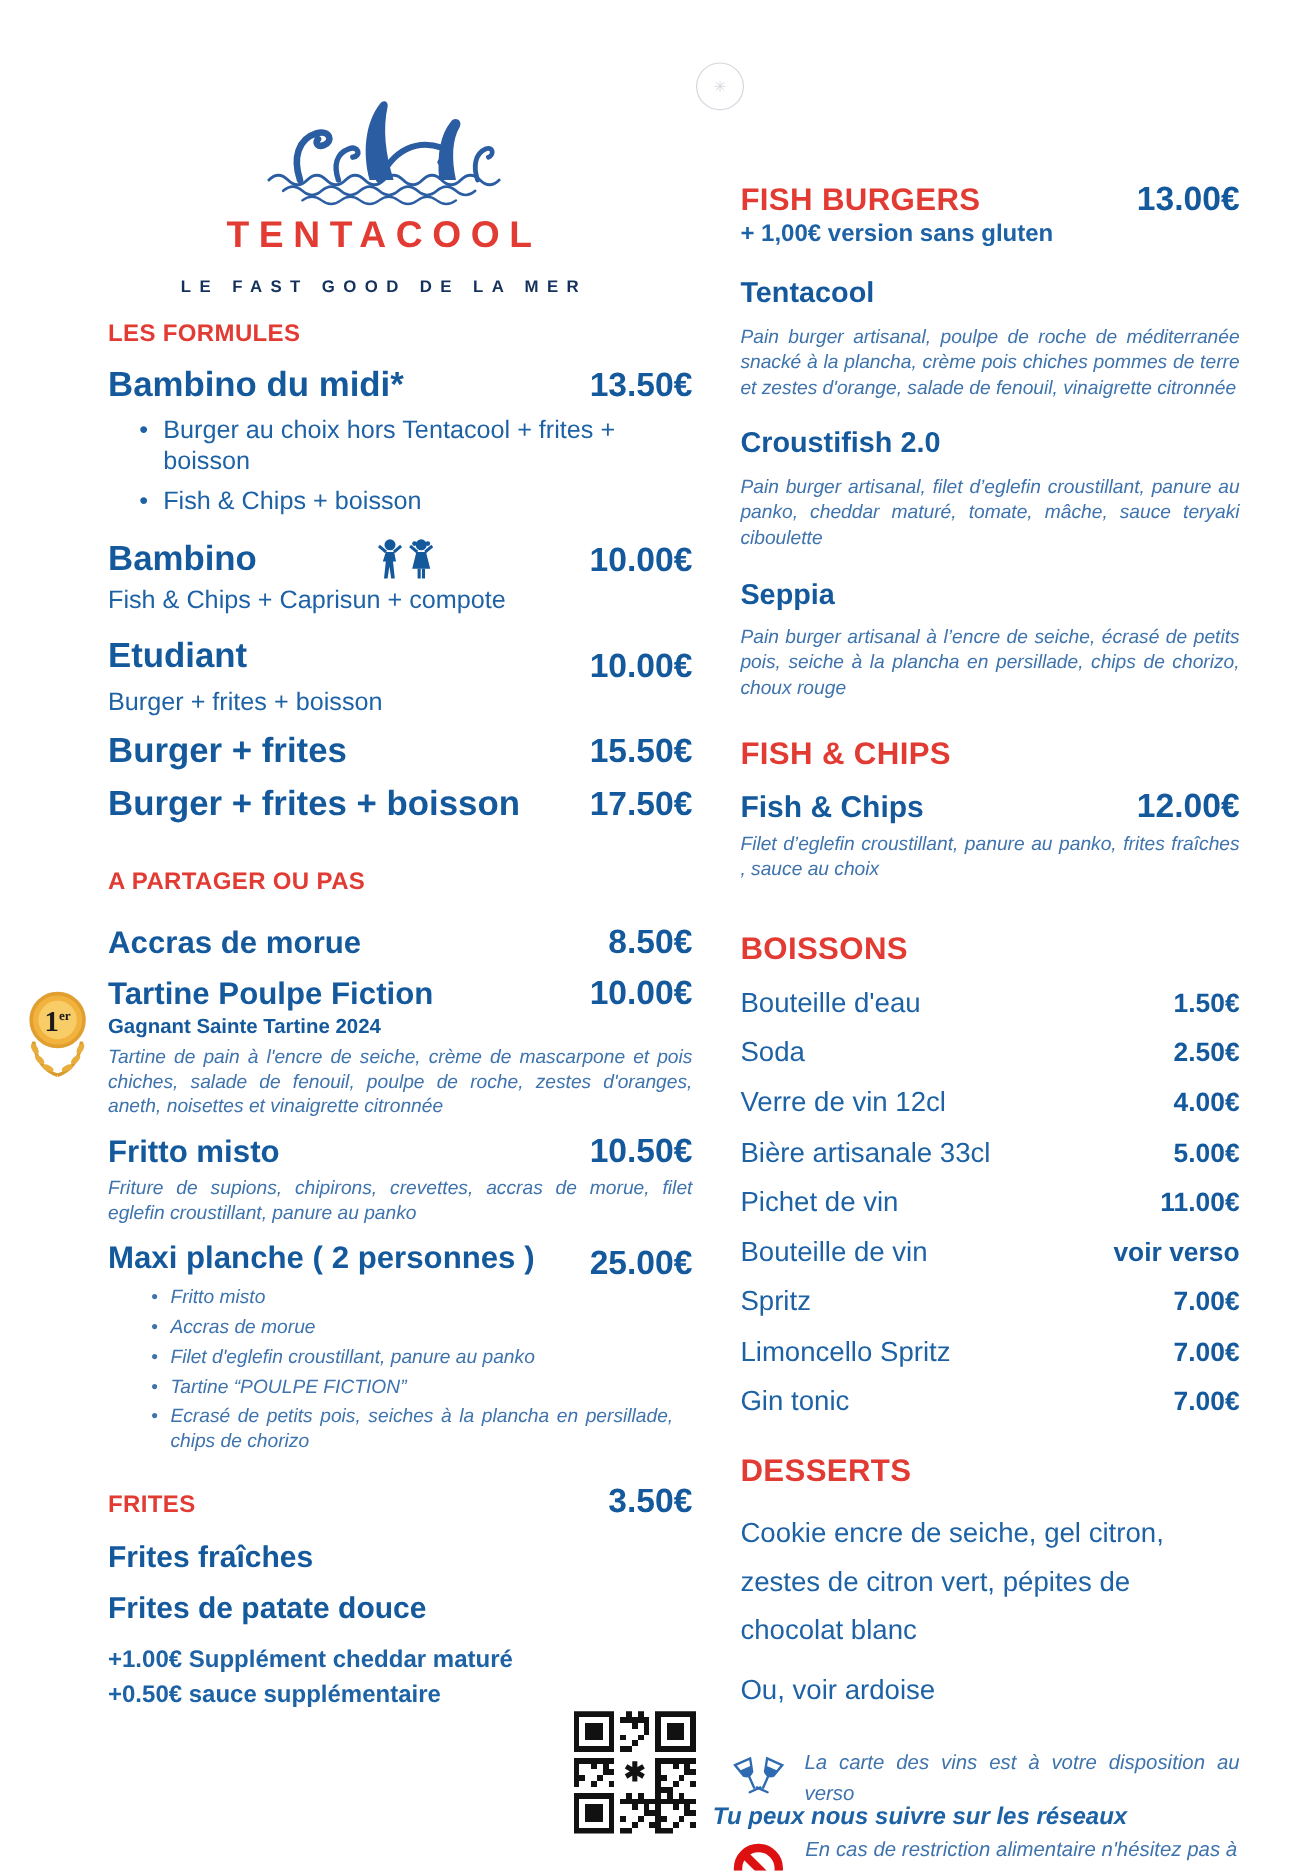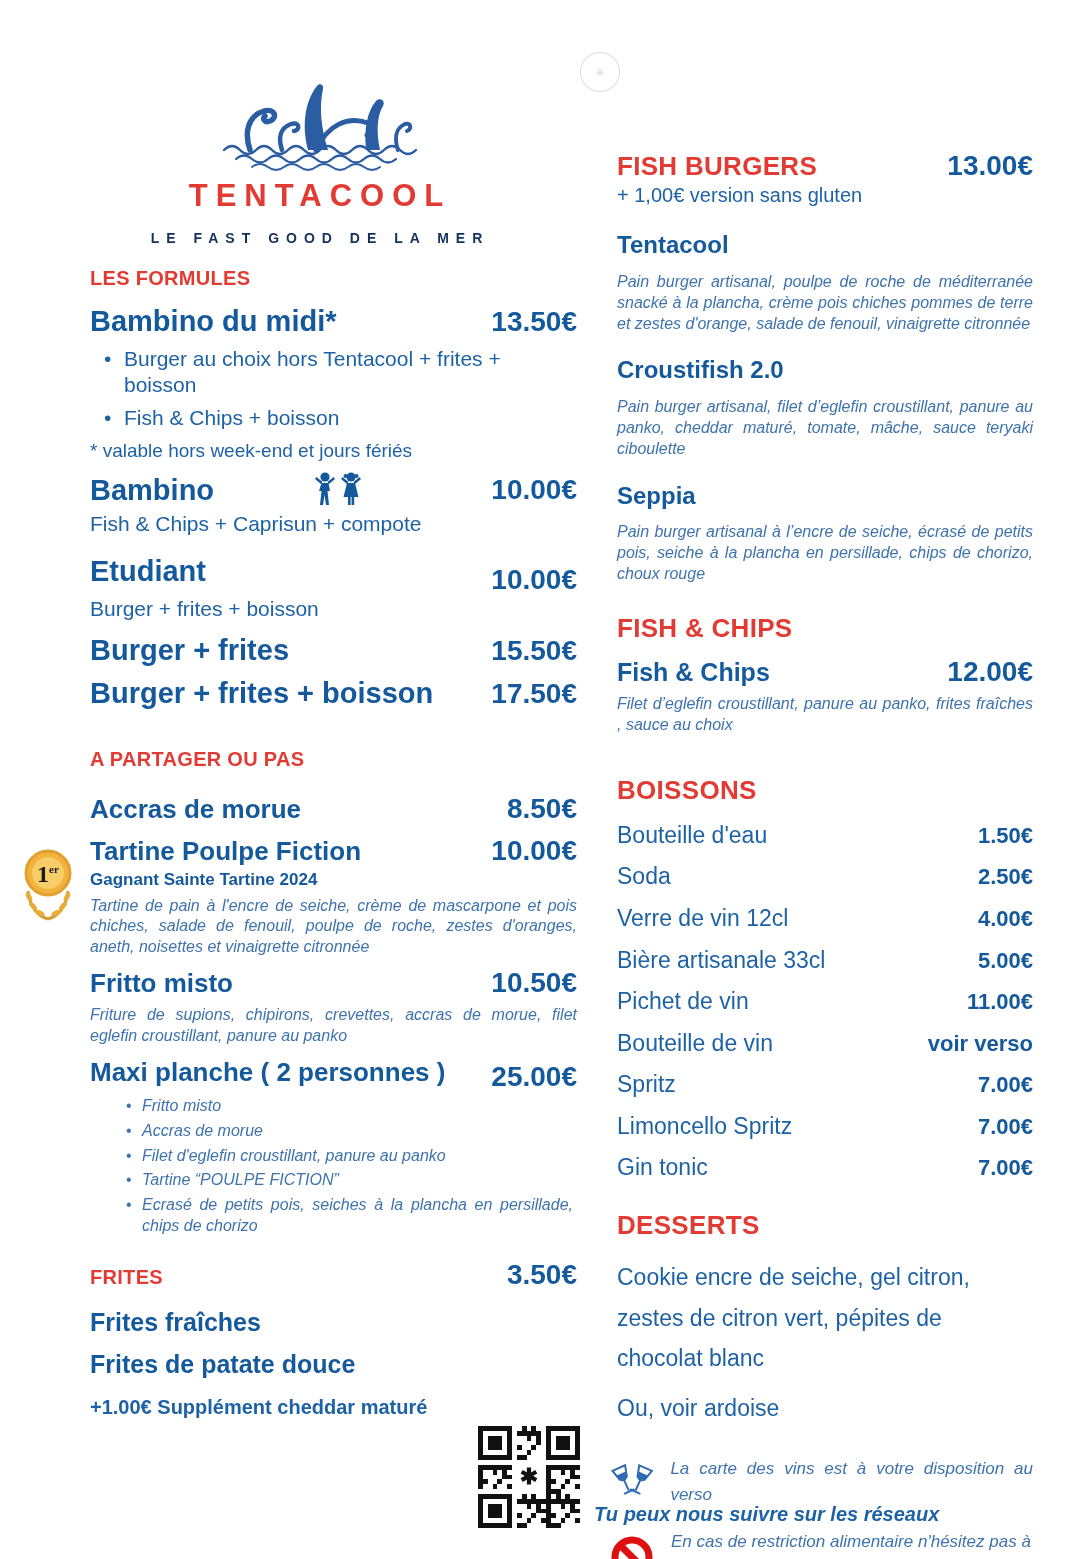--- a/index.html
+++ b/index.html
@@ -25,30 +25,30 @@
   .col-left{position:absolute;left:90px;top:266px;width:487px;}
   .col-right{position:absolute;left:617px;top:150px;width:416px;}
   .sec{font-size:20px;font-weight:800;color:var(--red);letter-spacing:.3px;line-height:1.2;}
   .sec.rt{font-size:26px;}
   .row{display:flex;justify-content:space-between;align-items:baseline;}
   .name-xb{font-size:29px;font-weight:800;color:var(--blue);line-height:1.2;}
   .name-md{font-size:26px;font-weight:700;color:var(--blue);line-height:1.2;}
   .name-rt{font-size:24px;font-weight:700;color:var(--blue);line-height:1.2;}
   .price{font-size:28px;font-weight:800;color:var(--blue);white-space:nowrap;}
   .price-sm{font-size:22px;font-weight:800;color:var(--blue);white-space:nowrap;}
-  ul{margin:4px;padding:0;list-style:none;}
+  ul{margin:16px;padding:0;list-style:none;}
   .bullets li{font-size:21px;color:var(--body);margin:7px 0;padding-left:30px;position:relative;line-height:1.25;}
   .bullets li::before{content:"•";position:absolute;left:10px;color:var(--body);}
   .maxi-bullets li{font-size:16px;font-style:italic;color:var(--desc);margin:4px 0;padding-left:24px;
                    position:relative;line-height:1.3;text-align:justify;}
   .maxi-bullets li::before{content:"•";position:absolute;left:8px;font-style:normal;}
   .note{font-size:19px;color:var(--body);line-height:1.25;}
   .note-b{font-size:20px;font-weight:700;color:var(--body);line-height:1.45;}
   .sub{font-size:21px;color:var(--body);line-height:1.25;}
-  .sub-b{font-size:20px;font-weight:400;color:var(--body);}
+  .sub-b{font-size:20px;font-weight:700;color:var(--body);}
   .desc{font-size:16px;font-style:italic;color:var(--desc);text-align:justify;line-height:1.3;}
   .award{font-size:17px;font-weight:700;color:var(--blue);}
   .b-name{font-size:23px;font-weight:400;color:var(--body);line-height:1.2;}
   .dessert{font-size:23px;color:var(--body);line-height:1.75;}
   .icon-row{display:flex;align-items:flex-end;margin-left:-8px;}
   .icon-row .txt{font-size:17px;font-style:italic;color:var(--desc);line-height:1.5;margin-left:16px;padding-top:6px;text-align:justify;}
   .tartine-block{position:relative;}
   .medal{position:absolute;left:-70px;top:10px;}
   .kids{margin:0 auto;transform:translateX(-14px);}
   .qr-box{position:absolute;left:478px;top:1426px;width:102px;height:102px;}
@@ -93,21 +93,20 @@
     <div class="sec">LES FORMULES</div>
 
     <div class="row mt14">
       <span class="name-xb">Bambino du midi*</span>
       <span class="price">13.50€</span>
     </div>
     <ul class="bullets mt6">
       <li>Burger au choix hors Tentacool + frites + boisson</li>
       <li>Fish &amp; Chips + boisson</li>
     </ul>
-    <div class="note mt2">* valable hors week-end et jours fériés</div>
 
     <div class="row mt18" style="align-items:center">
       <span class="name-xb">Bambino</span>
       <svg class="kids" width="54" height="38" viewBox="0 0 54 38" fill="#15599d">
         <circle cx="13" cy="6" r="4.6"></circle>
         <path d="M9.5 12 h7 l1.5 8 h-2.5 l1.5 14 h-3 l-1.5 -10 -1.5 10 h-3 l1.5 -14 h-2.5 Z"></path>
         <path d="M3 8 L9 13 10.5 11 4.5 6 Z"></path>
           <path d="M23 8 L17 13 15.5 11 21.5 6 Z"></path>
         <circle cx="39" cy="6" r="4.6"></circle>
         <circle cx="33.5" cy="5" r="2"></circle>
@@ -189,20 +188,21 @@
       <li>Ecrasé de petits pois, seiches à la plancha en persillade, chips de chorizo</li>
     </ul>
 
     <div class="row mt22">
       <span class="sec">FRITES</span>
       <span class="price">3.50€</span>
     </div>
     <div class="name-md mt16" style="font-size:25px">Frites fraîches</div>
     <div class="name-md mt12" style="font-size:25px">Frites de patate douce</div>
     <div class="note-b mt14">+1.00€ Supplément cheddar maturé</div>
+    <div class="note-b">+0.50€ sauce supplémentaire</div>
   </div>
 
   <div class="col-right">
 
     <div class="row">
       <span class="sec rt">FISH BURGERS</span>
       <span class="price">13.00€</span>
     </div>
     <div class="sub-b mt2">+ 1,00€ version sans gluten</div>
 

